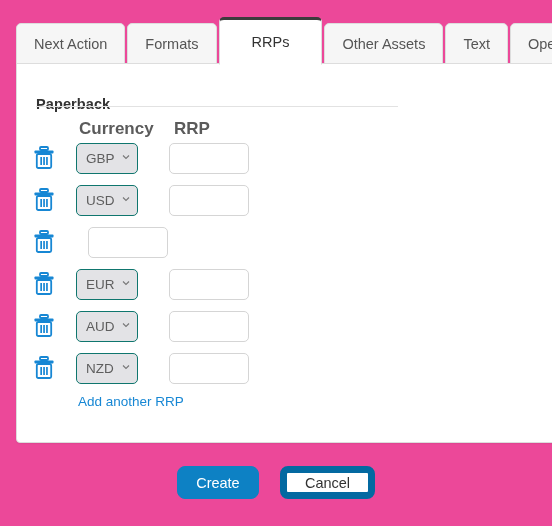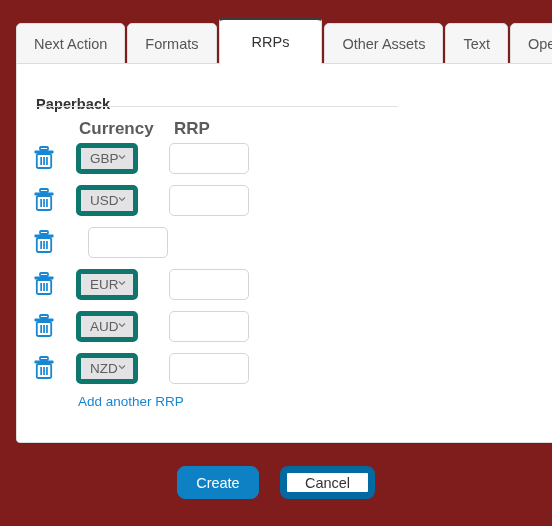--- a/index.html
+++ b/index.html
@@ -14,21 +14,21 @@
     font-family: "Liberation Sans", sans-serif;
     -webkit-font-smoothing: antialiased;
   }
 
   
   .dialog {
     position: absolute;
     left: 0; top: 0;
     width: 552px;
     height: 526px;
-    background: #7f1d1d;
+    background: #ec4899;
   }
 
   
   .tab-strip {
     position: absolute;
     left: 16px;
     top: 16px;
     height: 48px;
     display: flex;
     align-items: flex-end;
@@ -129,21 +129,21 @@
     cursor: pointer;
   }
   .trash-btn svg { display: block; }
 
   .currency-select {
     position: relative;
     margin-left: 19px;
     width: 62px;
     height: 31px;
     background: #e3e3e6;
-    border: 5px solid #0f766e;
+    border: 1px solid #0f766e;
     border-radius: 5px;
     display: flex;
     align-items: center;
     cursor: pointer;
     font-size: 13.5px;
     color: #5e5e5e;
     padding-left: 9px;
   }
   .currency-select .chev {
     position: absolute;

